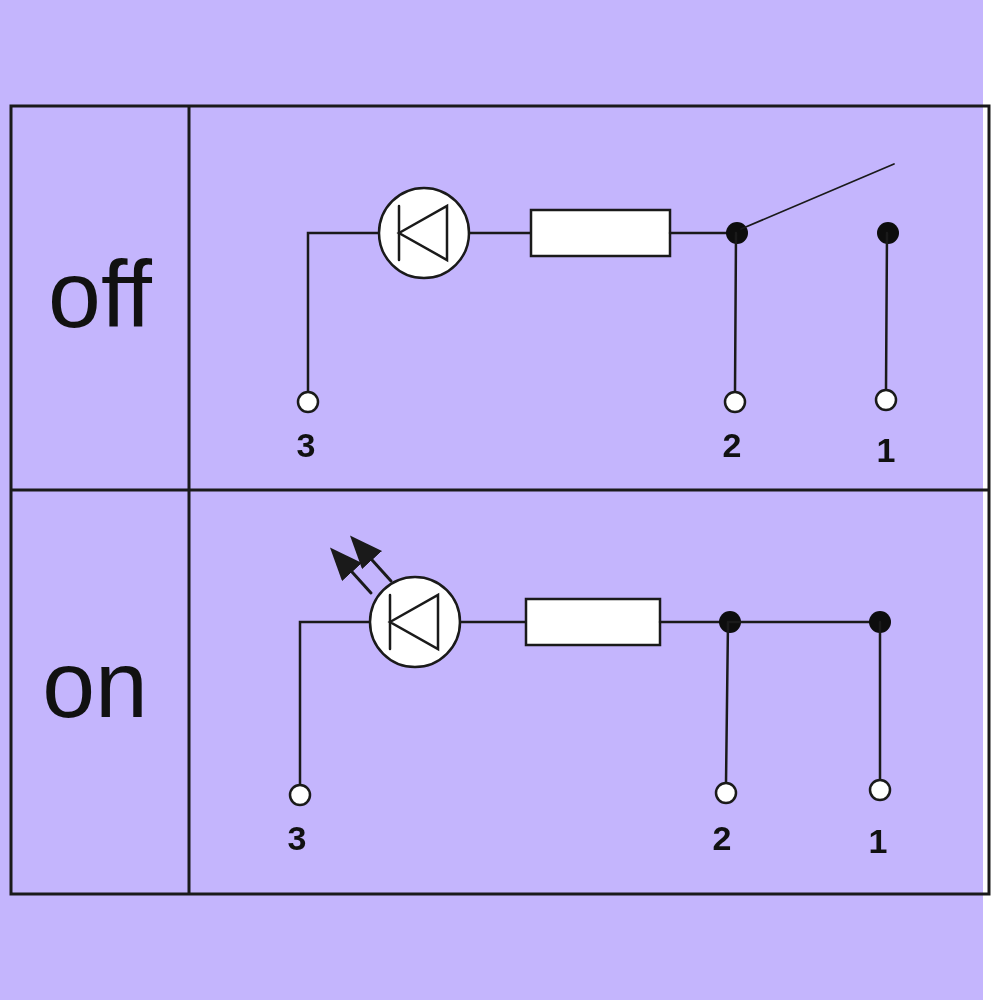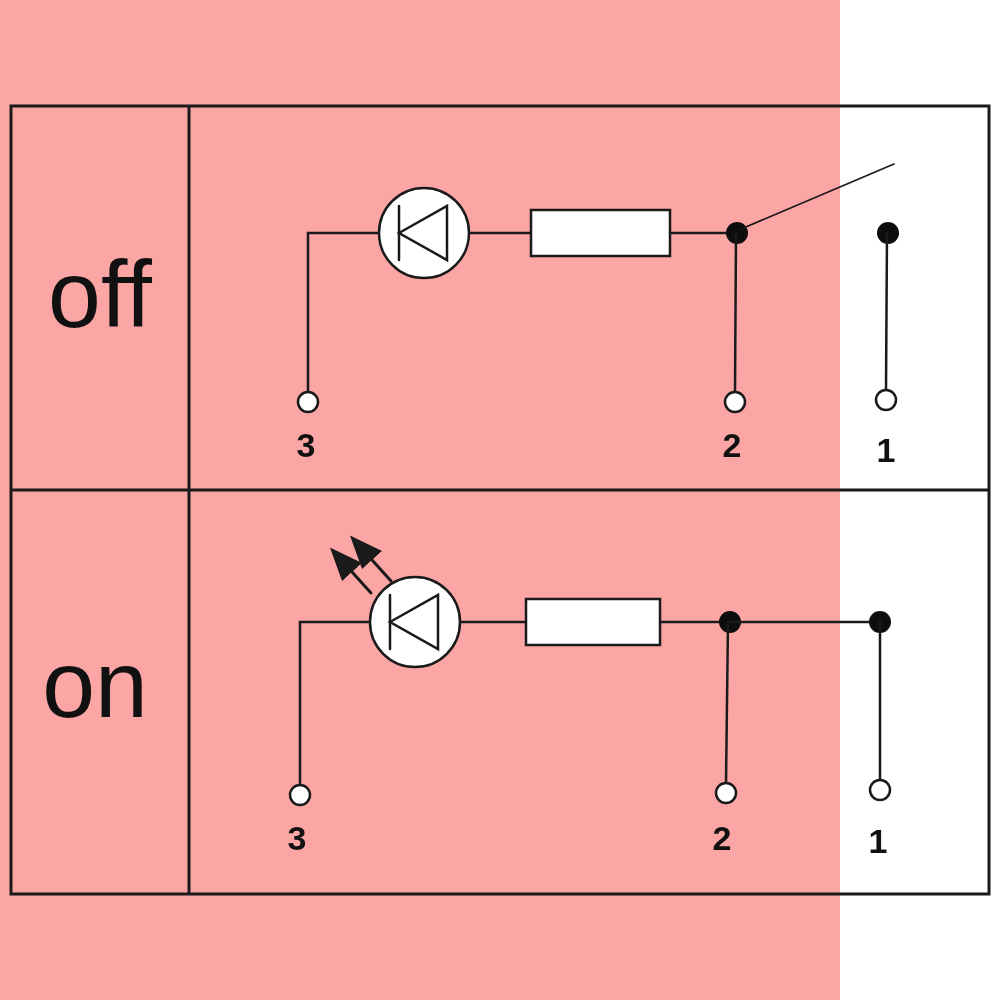--- a/index.html
+++ b/index.html
@@ -1,20 +1,20 @@
 <!DOCTYPE html>
 <html><head>
 <meta charset="utf-8">
 <style>
   html, body { margin: 0; padding: 0; background: #ffffff; }
   .stage {
     position: relative;
-    width: 840px;
+    width: 983px;
     height: 1000px;
-    background: #fca5a5;
+    background: #c4b5fd;
     font-family: "Liberation Sans", sans-serif;
   }
   svg { display: block; }
   .wire  { stroke: #1a1a1a; stroke-width: 2.5; fill: none; stroke-linecap: round; }
   .thin  { stroke: #1a1a1a; stroke-width: 1.7; fill: none; stroke-linecap: round; }
   .frame { stroke: #1a1a1a; stroke-width: 3;   fill: none; }
   .part  { stroke: #1a1a1a; stroke-width: 2.5; fill: #ffffff; }
   .dot   { fill: #0d0d0d; stroke: none; }
   .arrow { stroke: #1a1a1a; stroke-width: 3; fill: none; stroke-linecap: round; }
   .state-label  { font-family: "Liberation Sans", sans-serif; font-size: 95px; font-weight: 400; fill: #111111; }

